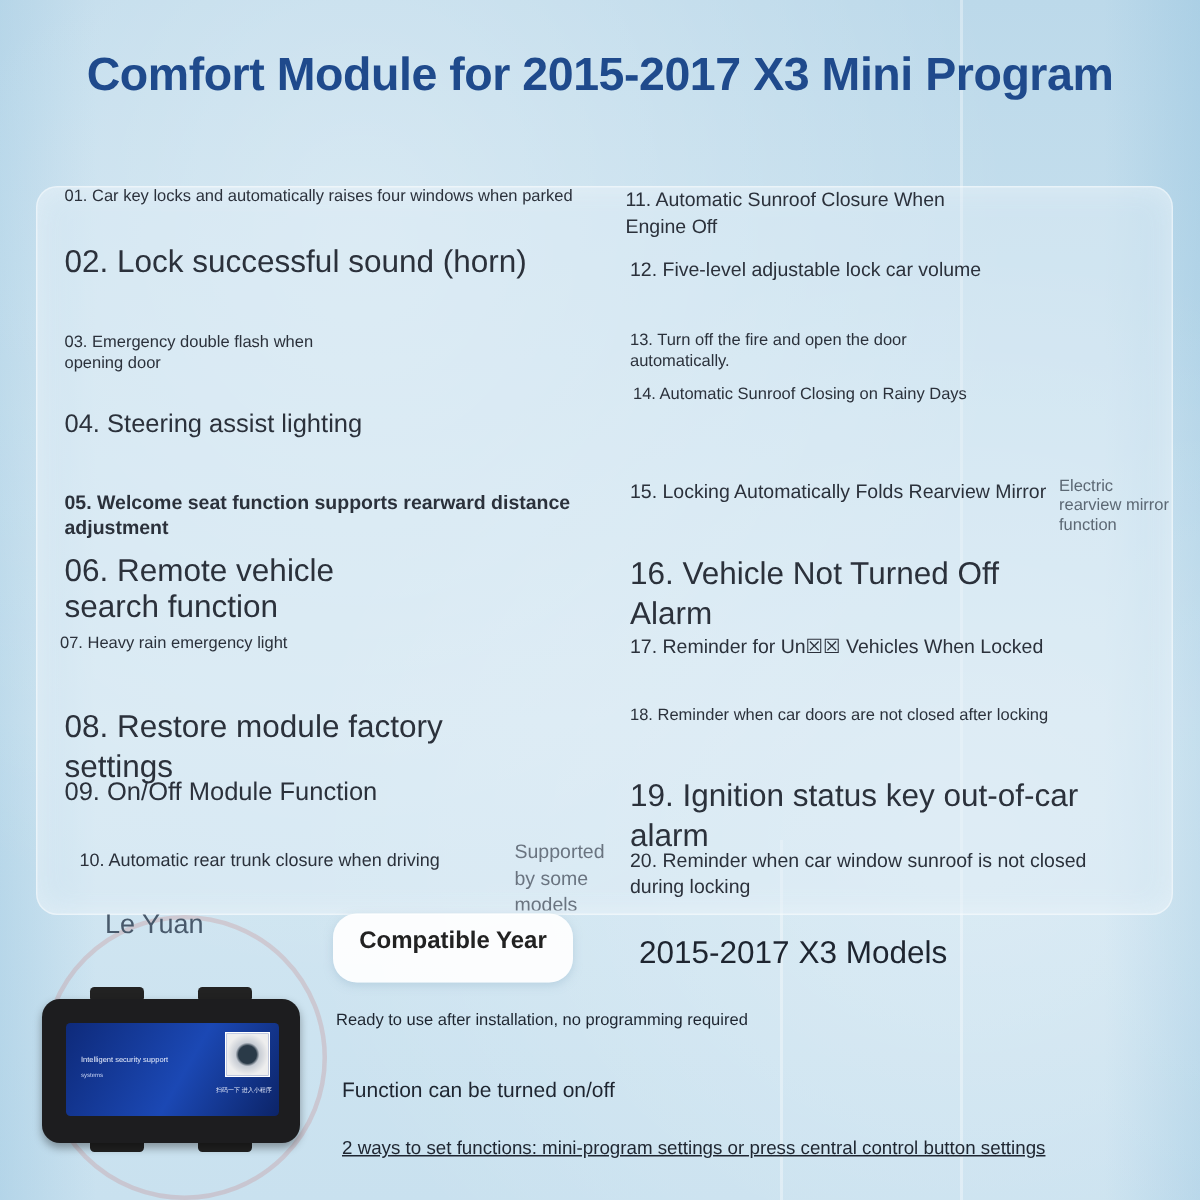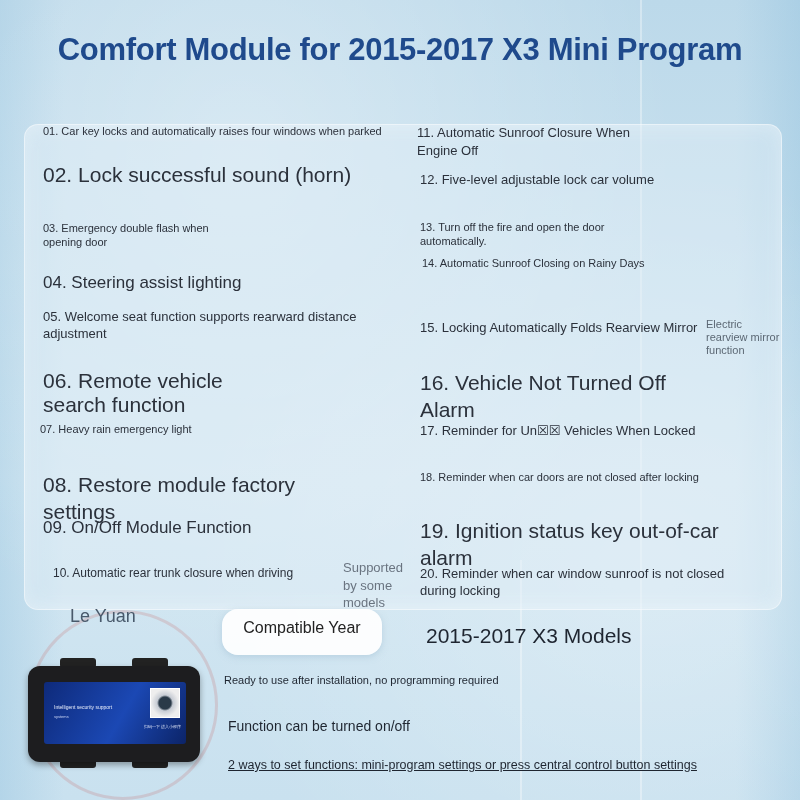--- a/index.html
+++ b/index.html
@@ -42,21 +42,21 @@
   .brand { position: absolute; left: 70px; top: 606px; font-size: 18px; color: #48596b; }
   .stamp {
     position: absolute; left: 28px; top: 610px; width: 190px; height: 190px;
     border-radius: 50%; border: 3px solid rgba(200,120,120,0.25);
     pointer-events: none;
   }
   .compat-btn {
     position: absolute; left: 222px; top: 609px; width: 160px; height: 46px;
     border-radius: 16px; background: rgba(255,255,255,0.92);
     box-shadow: 0 2px 6px rgba(160,190,210,0.5);
-    font-size: 16px; color: #222; text-align: center; line-height: 38px;
+    font-size: 16px; color: #222; text-align: center; line-height: 38px; font-weight: bold;
   }
   .models { position: absolute; left: 426px; top: 624px; font-size: 21px; color: #1e2530; }
   .device {
     position: absolute; left: 28px; top: 658px; width: 172px; height: 112px;
   }
   .device .tab {
     position: absolute; width: 36px; height: 10px; background: #222; border-radius: 3px;
   }
   .device .body {
     position: absolute; left: 0; top: 8px; width: 172px; height: 96px;
@@ -89,21 +89,21 @@
 <div class="bg-line" style="left:520px;top:560px;width:2px;height:240px;"></div>
 
 <h1 class="title">Comfort Module for 2015-2017 X3 Mini Program</h1>
 
 <div class="panel"></div>
 
 <div class="feat f-xs" style="left:43px;top:124px;width:340px;">01. Car key locks and automatically raises four windows when parked</div>
 <div class="feat f-xxl" style="left:43px;top:161px;width:360px;">02. Lock successful sound (horn)</div>
 <div class="feat f-xs" style="left:43px;top:221px;width:200px;">03. Emergency double flash when opening door</div>
 <div class="feat f-xl" style="left:43px;top:272px;width:300px;">04. Steering assist lighting</div>
-<div class="feat f-md" style="left:43px;top:309px;width:340px;">05. Welcome seat function supports rearward distance adjustment</div>
+<div class="feat f-md" style="left:43px;top:327px;width:340px;font-weight:bold;">05. Welcome seat function supports rearward distance adjustment</div>
 <div class="feat f-lg" style="left:43px;top:369px;width:190px;line-height:1.15;">06. Remote vehicle search function</div>
 <div class="feat f-xs" style="left:40px;top:422px;width:300px;">07. Heavy rain emergency light</div>
 <div class="feat f-lg" style="left:43px;top:471px;width:300px;">08. Restore module factory settings</div>
 <div class="feat f-xl" style="left:43px;top:517px;width:300px;">09. On/Off Module Function</div>
 <div class="feat f-sm" style="left:53px;top:566px;width:300px;">10. Automatic rear trunk closure when driving</div>
 <div class="note note-lg" style="left:343px;top:559px;width:72px;height:48px;overflow:hidden;">Supported by some models</div>
 
 <div class="feat f-md" style="left:417px;top:124px;width:240px;line-height:1.35;">11. Automatic Sunroof Closure When Engine Off</div>
 <div class="feat f-md" style="left:420px;top:172px;width:280px;">12. Five-level adjustable lock car volume</div>
 <div class="feat f-xs" style="left:420px;top:220px;width:220px;">13. Turn off the fire and open the door automatically.</div>

